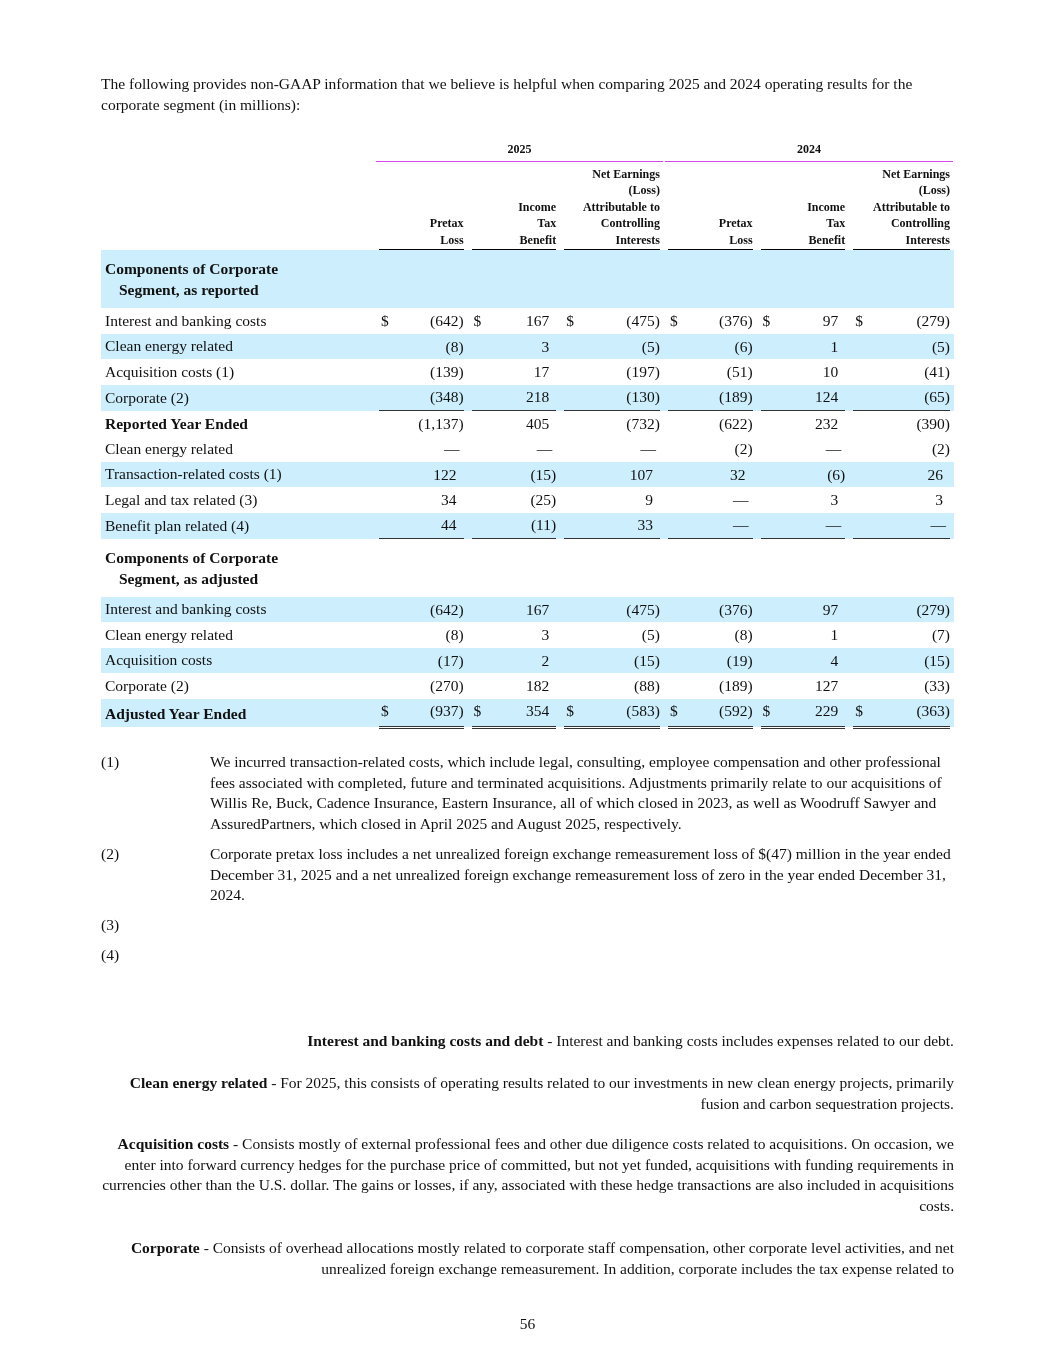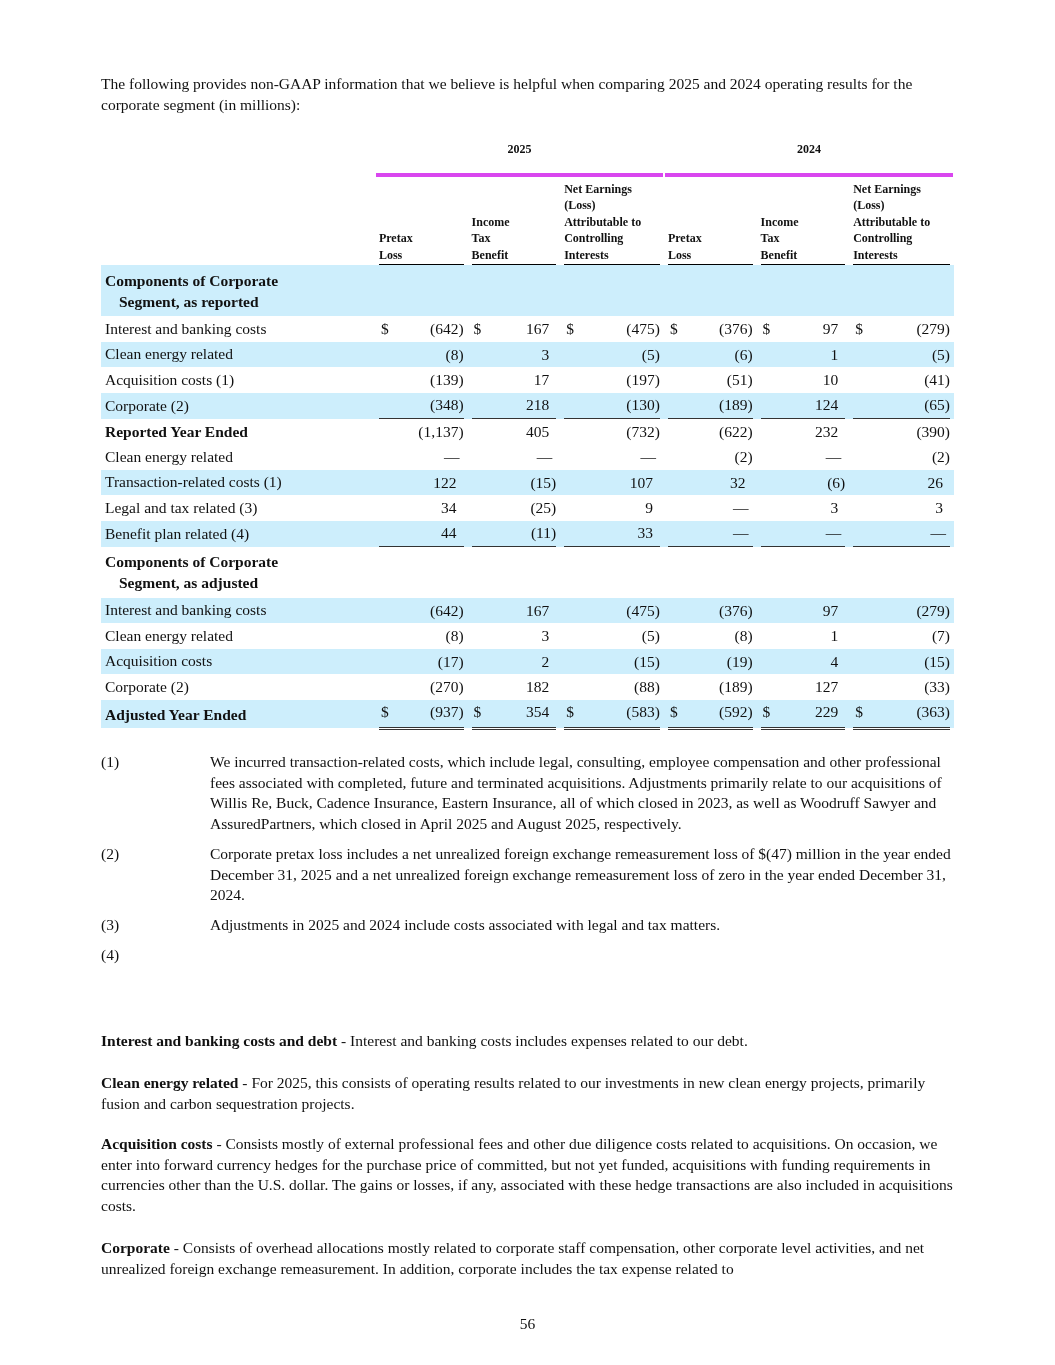--- a/index.html
+++ b/index.html
@@ -18,51 +18,51 @@
   }
   table.fin td, table.fin th { padding: 0; }
   col.lbl { width: 272px; }
   col.c1 { width: 92px; } col.c2 { width: 92px; } col.c3 { width: 103px; }
   col.c4 { width: 92px; } col.c5 { width: 92px; } col.c6 { width: 104px; }
 
   .yr th {
     font-size: 12px; font-weight: bold; text-align: center; height: 18px;
     vertical-align: bottom;
   }
-  .yr th.yhead span { display: block; border-bottom: 4px solid #d946ef; padding-bottom: 16px; margin: 0 1px; }
+  .yr th.yhead span { display: block; border-bottom: 1px solid #d946ef; padding-bottom: 4px; margin: 0 1px; }
   .ch th {
-    font-size: 12px; font-weight: bold; text-align: left; line-height: 16.5px;
+    font-size: 12px; font-weight: bold; text-align: right; line-height: 16.5px;
     vertical-align: bottom; height: 88px;
   }
   .ch th .inner { border-bottom: 1.5px solid #000; margin: 0 4px 0 4px; padding-bottom: 1px; }
   .ch th.lblh .inner { border: none; }
 
   tr.row td { height: 25.5px; vertical-align: middle; }
   tr.hl td { background: #cdeefc; }
-  tr.sect td { height: 51px; }
+  tr.sect td { height: 58px; }
   td.label { padding-left: 4px !important; white-space: nowrap; }
   td.label.bold { font-weight: bold; line-height: 21px; }
   td.label .ind { padding-left: 14px; }
 
   td.v { text-align: right; position: relative; }
   td.v .cell { display: block; position: relative; margin: 0 4px; padding-right: 0; height: 100%; line-height: 25px; }
   td.v .dol { position: absolute; left: 2px; }
   td.v .num { display: inline-block; min-width: 10px; }
   td.v .num.pos { padding-right: 7px; }
   td.v .num.dash { padding-right: 4px; }
 
   tr.uline td.v .cell { border-bottom: 1.5px solid #333; }
   tr.dline td.v .cell { border-bottom: 3.5px double #333; }
 
   .notes { position: absolute; top: 752px; left: 0; width: 853px; line-height: 20.7px; }
   .note { display: flex; margin-bottom: 9px; }
   .note .mk { width: 109px; flex: none; }
   .note .tx { flex: 1; }
 
-  .para { position: absolute; left: 0; width: 853px; line-height: 20.7px; }
+  .para { position: absolute; left: 0; width: 853px; line-height: 20.7px; text-align: right; }
   .para b { font-weight: bold; }
   .pgno { position: absolute; top: 1315px; left: 0; width: 853px; text-align: center; }
 </style>
 </head>
 <body>
 
 <div class="page">
 
   <div class="intro">The following provides non-GAAP information that we believe is helpful when comparing 2025 and 2024 operating results for the corporate segment (in millions):</div>
 
@@ -462,21 +462,20 @@
       <div class="note">
         <div class="mk">(1)</div>
         <div class="tx">We incurred transaction-related costs, which include legal, consulting, employee compensation and other professional fees associated with completed, future and terminated acquisitions. Adjustments primarily relate to our acquisitions of Willis Re, Buck, Cadence Insurance, Eastern Insurance, all of which closed in 2023, as well as Woodruff Sawyer and AssuredPartners, which closed in April 2025 and August 2025, respectively.</div>
       </div>
       <div class="note">
         <div class="mk">(2)</div>
         <div class="tx">Corporate pretax loss includes a net unrealized foreign exchange remeasurement loss of $(47) million in the year ended December 31, 2025 and a net unrealized foreign exchange remeasurement loss of zero in the year ended December 31, 2024.</div>
       </div>
       <div class="note">
         <div class="mk">(3)</div>
-        <div class="tx">Adjustments in 2025 and 2024 include costs associated with legal and tax matters.</div>
       </div>
       <div class="note">
         <div class="mk">(4)</div>
       </div>
     </div>
 
   <div class="para" style="top:1031px">
     <b>Interest and banking costs and debt</b><span> - Interest and banking costs includes expenses related to our debt.</span>
   </div>
   <div class="para" style="top:1073px">

